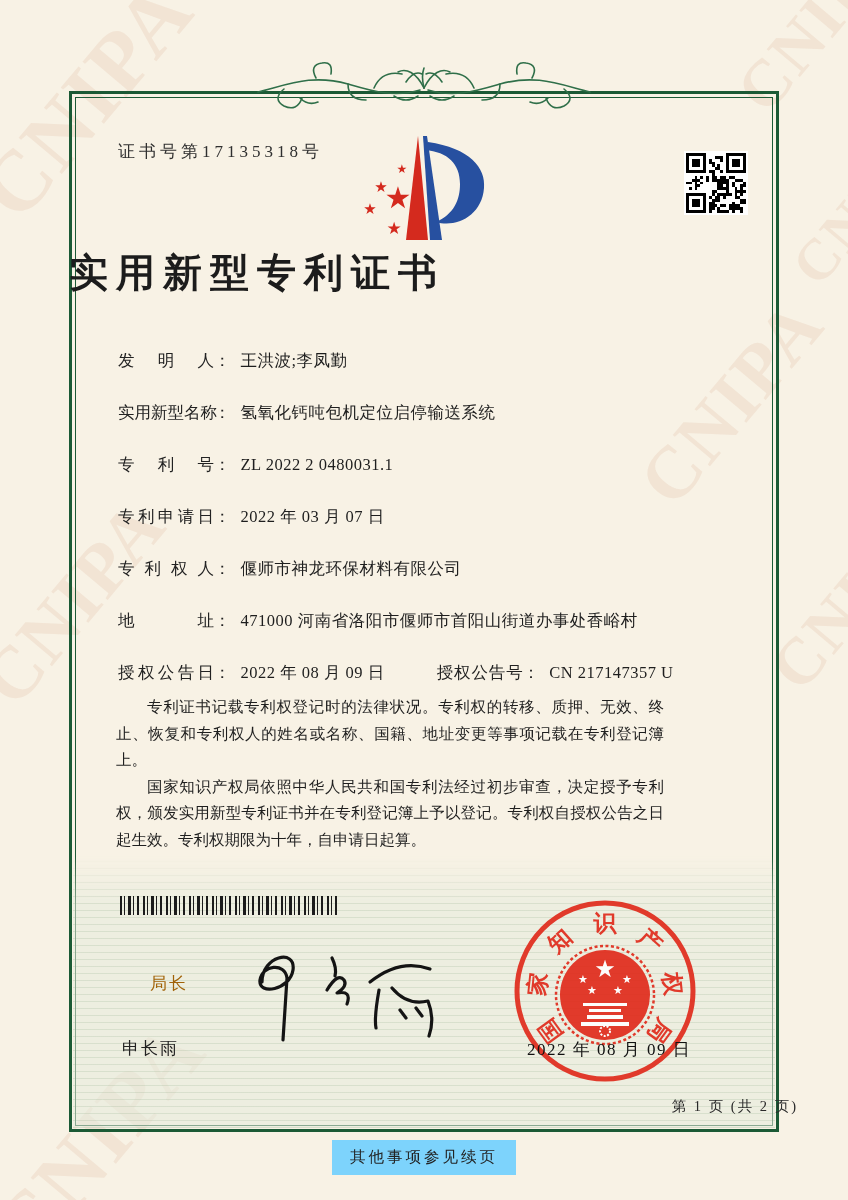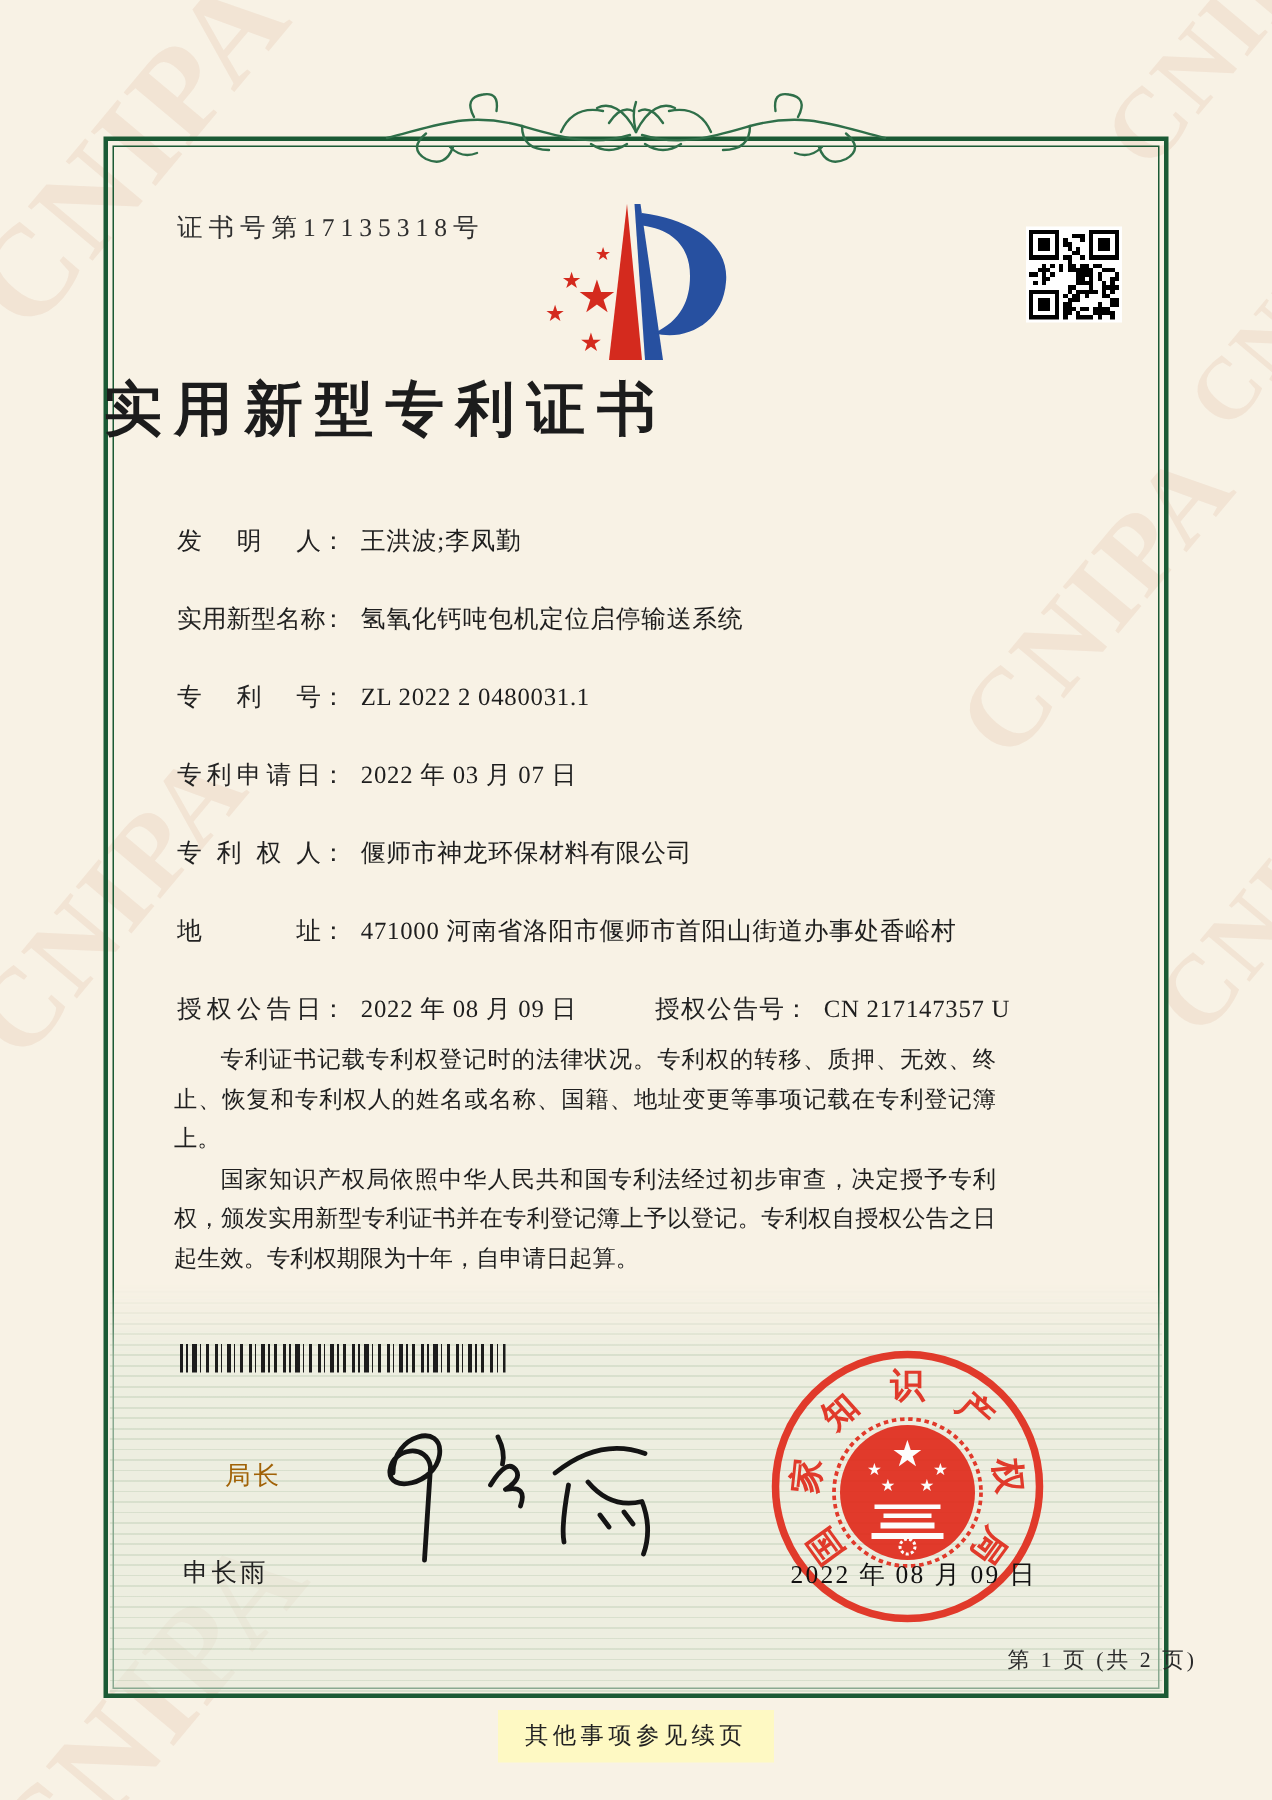--- a/index.html
+++ b/index.html
@@ -91,21 +91,21 @@
     font-size:17px;color:#111;letter-spacing:1.5px;white-space:nowrap;
   }
   .page-num{
     position:absolute;left:69px;top:1097px;width:710px;z-index:3;
     text-align:right;font-size:14.5px;color:#2a2a2a;letter-spacing:2px;margin-left:19px;
   }
   .cont-note{
     position:absolute;left:0;top:1140px;width:848px;text-align:center;z-index:3;
   }
   .cont-note span{
-    display:inline-block;background:#fef9c3;padding:7px 18px;
+    display:inline-block;background:#7dd3fc;padding:7px 18px;
     font-size:15.5px;color:#222;letter-spacing:3px;
   }
 </style>
 </head>
 <body>
 
 <span class="wm wm1">CNIPA</span>
 <span class="wm wm2">CNIPA</span>
 <span class="wm wm3">CNIPA</span>
 <span class="wm wm4">CNIPA</span>

